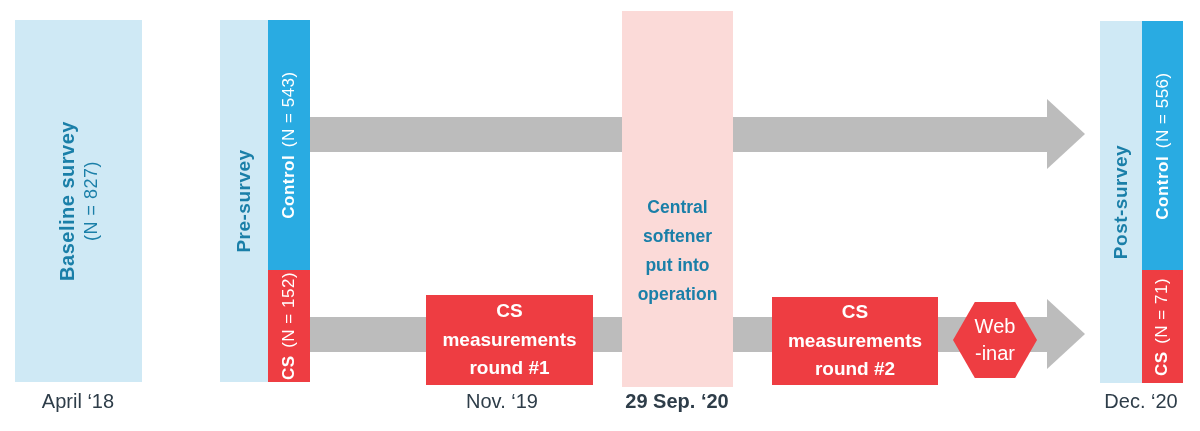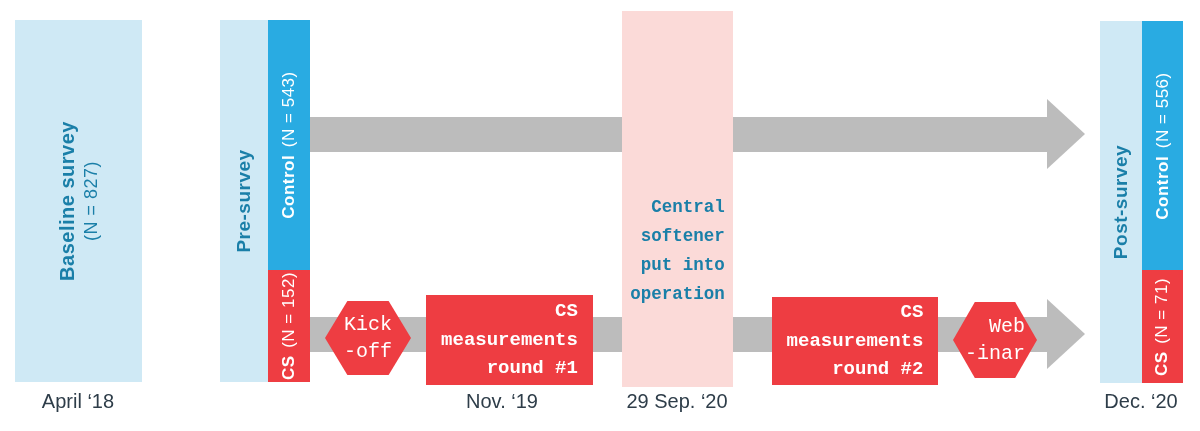--- a/index.html
+++ b/index.html
@@ -23,21 +23,21 @@
   .lightblue-box{background:var(--light-blue);}
   .cyan-box{background:var(--cyan);}
   .red-box{background:var(--red);}
   .pink-box{background:var(--pink);}
   .shaft{position:absolute;height:35px;background:var(--gray);z-index:1;}
   .head{position:absolute;width:0;height:0;border-top:35px solid transparent;
         border-bottom:35px solid transparent;border-left:38px solid var(--gray);z-index:1;}
   .band{z-index:2;}
   .node{z-index:3;}
   .hex{clip-path:polygon(26% 0%, 74% 0%, 100% 50%, 74% 100%, 26% 100%, 0% 50%);}
-  .pre-line{white-space:pre-line;text-align:right;font-family:Liberation Mono, monospace;}
+  .pre-line{white-space:pre-line;text-align:center;}
   .date{position:absolute;top:390px;width:160px;text-align:center;font-size:20px;
         color:var(--dark);z-index:2;}
   .bar-label{font-size:17px;}
   .bar-label .n{font-weight:normal;margin-left:0.45em;}
   .box-title{font-size:20px;}
   .box-sub{font-size:18px;font-weight:normal;margin-top:2px;}
   .survey-label{font-size:19px;}
   .event-label{font-size:19px;line-height:1.5;}
   .hex-label{font-size:20px;line-height:1.35;font-weight:normal;}
   .softener-label{font-size:17.5px;line-height:1.65;font-weight:bold;transform:translateY(52px);}
@@ -71,39 +71,35 @@
     <div class="rot white b bar-label">
       <span>Control</span><span class="n">(N = 543)</span>
     </div>
   </div>
   <div class="abs flexc red-box node" style="left:268px;top:270px;width:42px;height:112px;">
     <div class="rot white b bar-label">
       <span>CS</span><span class="n">(N = 152)</span>
     </div>
   </div>
 
-  <div class="abs flexc red-box hex node" style="left:325px;top:301px;width:86px;height:74px;">
-    <div class="white pre-line hex-label">Kick
--off</div>
-  </div>
 
   <div class="abs flexc red-box node" style="left:426px;top:295px;width:167px;height:90px;">
     <div class="white b pre-line event-label">CS
 measurements
 round #1</div>
   </div>
   <div class="date" style="left:422px;">Nov. ‘19</div>
 
   <div class="abs flexc pink-box band" style="left:622px;top:11px;width:111px;height:376px;">
     <div class="teal pre-line softener-label">Central
 softener
 put into
 operation</div>
   </div>
-  <div class="date" style="left:597px;">29 Sep. ‘20</div>
+  <div class="date" style="left:597px;font-weight:bold;">29 Sep. ‘20</div>
 
   <div class="abs flexc red-box node" style="left:772px;top:297px;width:166px;height:88px;">
     <div class="white b pre-line event-label">CS
 measurements
 round #2</div>
   </div>
 
   <div class="abs flexc red-box hex node" style="left:953px;top:302px;width:84px;height:76px;">
     <div class="white pre-line hex-label">Web
 -inar</div>

